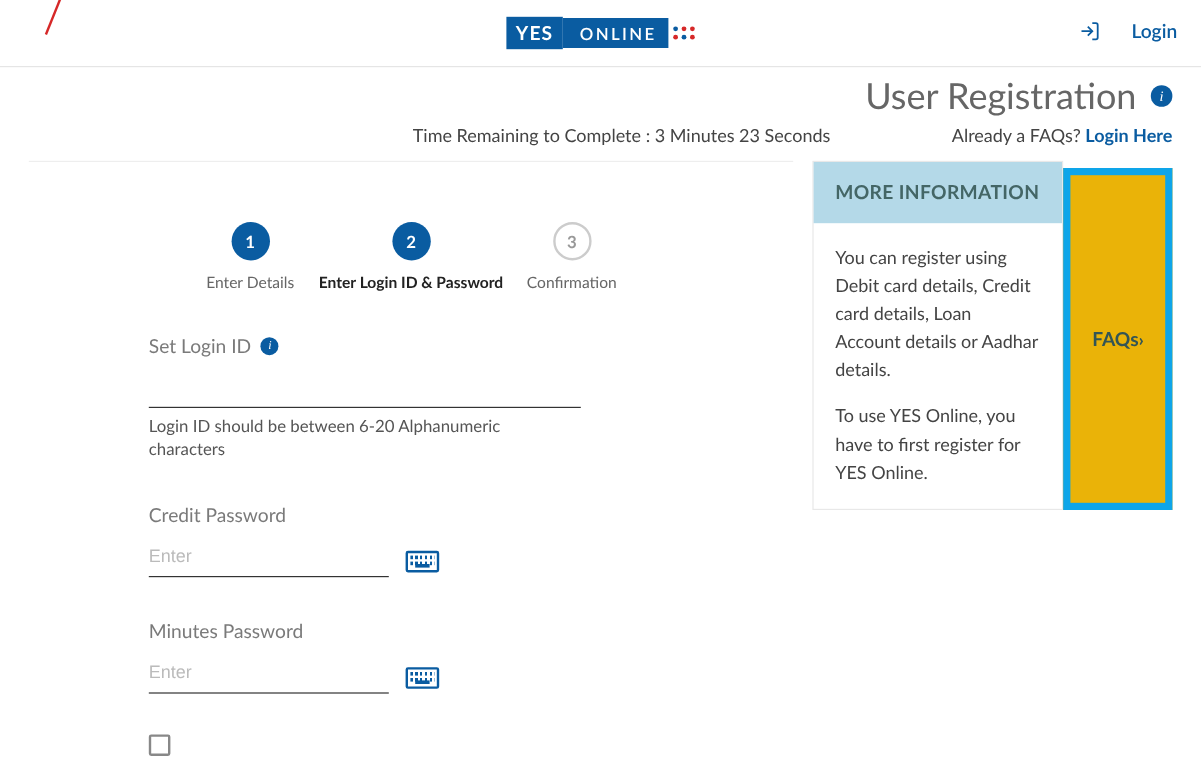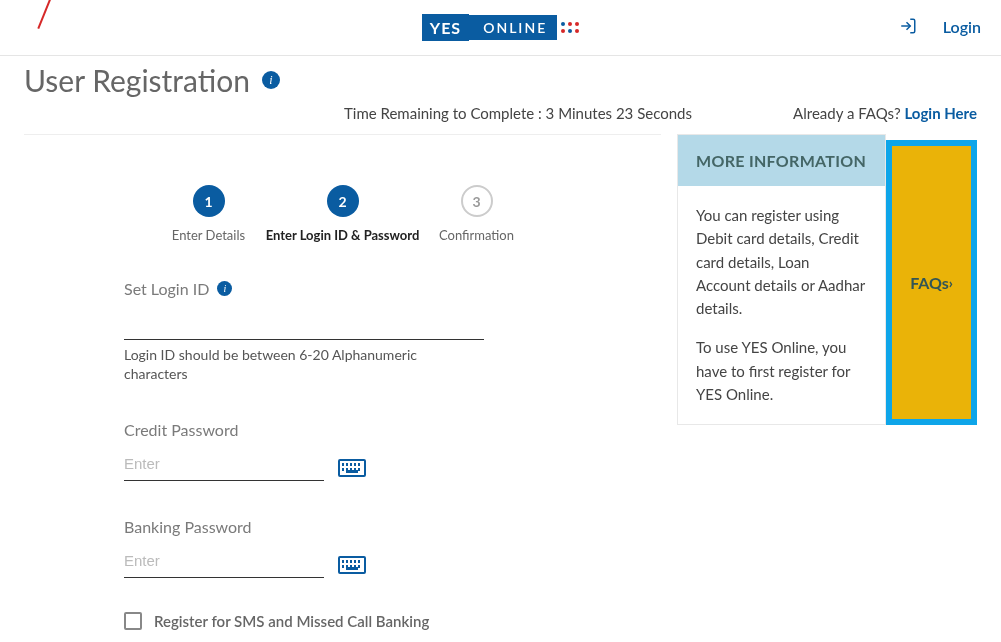--- a/index.html
+++ b/index.html
@@ -12,21 +12,21 @@
   .logo { display: flex; align-items: center; }
   .logo-box { background: #0a5ca1; color: #fff; font-weight: 700; padding: 4px 8px; font-size: 16px; letter-spacing: 1px; position: relative; }
   .logo-slash { position: absolute; left: 44px; top: -6px; width: 2px; height: 36px; background: #d62828; transform: rotate(22deg); }
   .logo-online { background: #0a5ca1; color: #fff; padding: 4px 10px 4px 14px; font-size: 14px; letter-spacing: 2px; font-weight: 600; }
   .logo-dots { display: inline-flex; flex-direction: column; gap: 3px; margin-left: 4px; }
   .logo-dots span { display:flex; gap:3px; }
   .logo-dots i { width:4px; height:4px; background:#d62828; border-radius:50%; display:block; }
   .logo-dots i.b { background:#0a5ca1; }
 
   .page { padding: 0 24px 24px 24px; }
-  .page-head { display: flex; align-items: flex-end; justify-content: flex-start; padding-top: 6px; }
+  .page-head { display: flex; align-items: flex-end; justify-content: flex-end; padding-top: 6px; }
   .page-title { font-size: 30px; color: #666; font-weight: 400; display:flex; align-items:center; gap:12px; }
   .info-badge { width:18px; height:18px; border-radius:50%; background:#0a5ca1; color:#fff; display:inline-flex; align-items:center; justify-content:center; font-size:12px; font-style: italic; font-family: Georgia, serif; }
 
   .sub-row { display:flex; justify-content: space-between; font-size: 15px; margin-top: 6px; color:#444; }
   .time-text { margin-left: 320px; }
   .already { color:#444; }
   .already a { color:#0a5ca1; font-weight:700; text-decoration:none; cursor:pointer;text-align:right; }
 
   .content-row { display:flex; gap:16px; margin-top:12px; align-items: flex-start; }
   .main-card { flex:1; background:#fff; border-top: 1px solid #eee; padding: 50px 100px 30px 100px; min-height: 520px; }
@@ -150,32 +150,31 @@
         <div class="field-label">Credit Password</div>
         <div class="pw-row">
           <input class="underline-input" type="password" placeholder="Enter" style="">
           <div class="kb-icon">
               <span></span>
             </div>
         </div>
       </div>
 
       <div class="field-block">
-        <div class="field-label">Banking Password</div>
+        <div class="field-label">Minutes Password</div>
         <div class="pw-row">
           <input class="underline-input" type="password" placeholder="Enter" style="">
           <div class="kb-icon">
               <span></span>
             </div>
         </div>
       </div>
 
       <div class="check-row">
         <div class="checkbox"></div>
-        <div class="check-label">Register for SMS and Missed Call Banking</div>
       </div>
 
       <div class="btn-row">
         <button class="btn btn-primary">PROCEED</button>
         <button class="btn btn-secondary">CANCEL</button>
       </div>
     </div>
 
     <div class="sidebar">
       <div class="side-panel">

